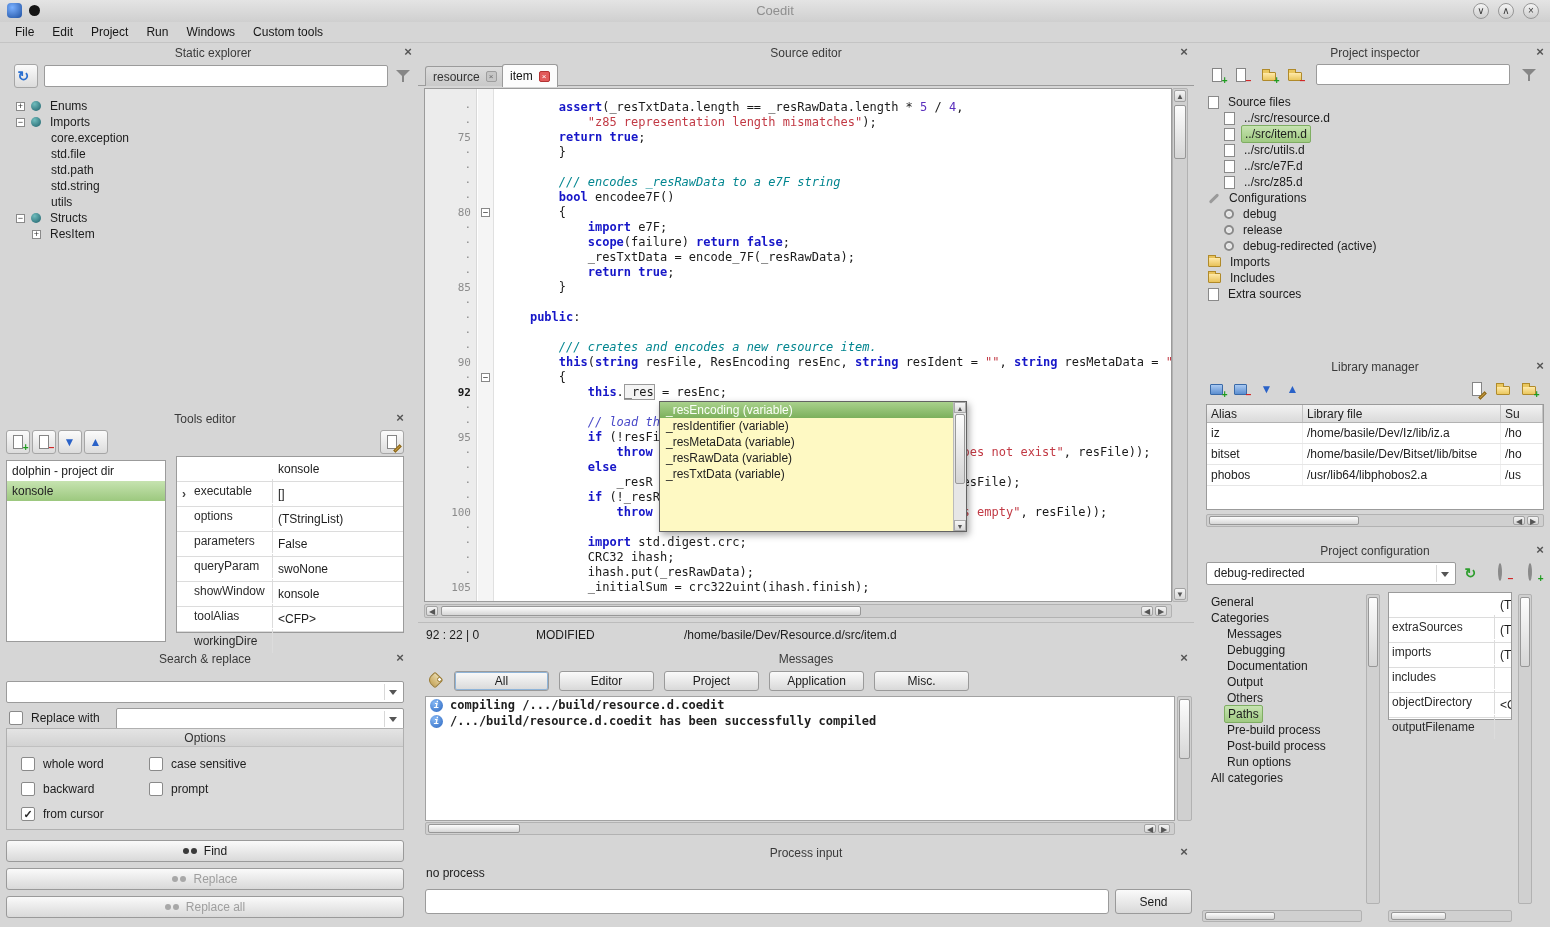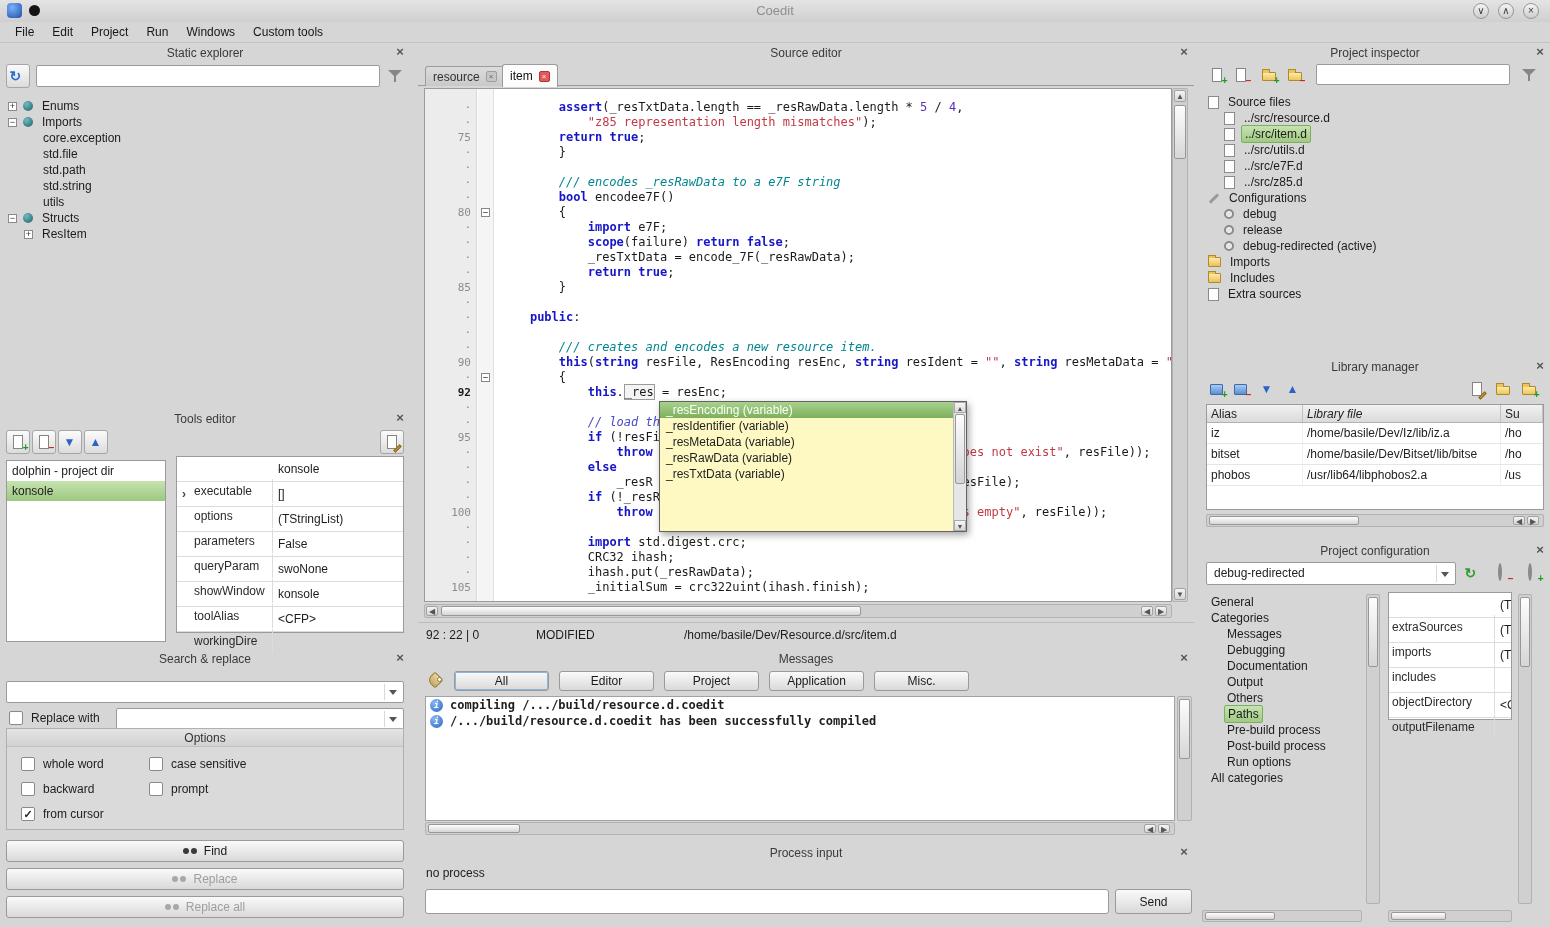--- a/index.html
+++ b/index.html
@@ -152,21 +152,21 @@
     <div class="menu-item">Edit</div>
     <div class="menu-item">Project</div>
     <div class="menu-item">Run</div>
     <div class="menu-item">Windows</div>
     <div class="menu-item">Custom tools</div>
   </div>
 
 <div class="splitter" style="left:410px;"></div>
 <div class="splitter" style="left:1194px;"></div>
 
-<div class="panel" style="left:0;top:44px;width:410px;height:364px;">
+<div class="panel" style="left:8px;top:44px;width:410px;height:364px;">
   <div class="panel-header">
     <span>Static explorer</span>
     <span class="panel-close"></span>
   </div>
   <div class="tb-btn" style="left:6px;top:20px;">
       <span class="mi"><span class="sync">↻</span></span>
     </div>
   <input class="text-input" style="left: 36px; top: 21px; width: 344px; height: 22px;" value="">
   <span class="icon-funnel" style="left:388px;top:24px;"></span>
   <div style="position:absolute;left:4px;top:54px;right:4px;bottom:2px;overflow:hidden;">
@@ -735,21 +735,21 @@
     </div>
   <div class="mini-btn" style="left:318px;top:20px;">
       <span class="mi">
         <span class="fl"></span>
         <span class="badge plus">+</span>
       </span>
     </div>
   <div class="ltable" style="left:6px;top:46px;width:338px;height:106px;">
       <div class="lt-header">
         <span class="lt-hcol" style="flex: 0 0 96px;">Alias</span>
-        <span class="lt-hcol" style="flex: 0 0 198px; font-style: italic;">Library file</span>
+        <span class="lt-hcol" style="flex: 0 0 198px;">Library file</span>
         <span class="lt-hcol" style="flex: 1 1 0%;">Su</span>
       </div>
       <div class="lt-row">
         <span class="lt-cell" style="flex: 0 0 96px;">iz</span>
         <span class="lt-cell" style="flex: 0 0 198px;">/home/basile/Dev/Iz/lib/iz.a</span>
         <span class="lt-cell" style="flex: 1 1 0%;">/ho</span>
       </div>
       <div class="lt-row">
         <span class="lt-cell" style="flex: 0 0 96px;">bitset</span>
         <span class="lt-cell" style="flex: 0 0 198px;">/home/basile/Dev/Bitset/lib/bitse</span>

